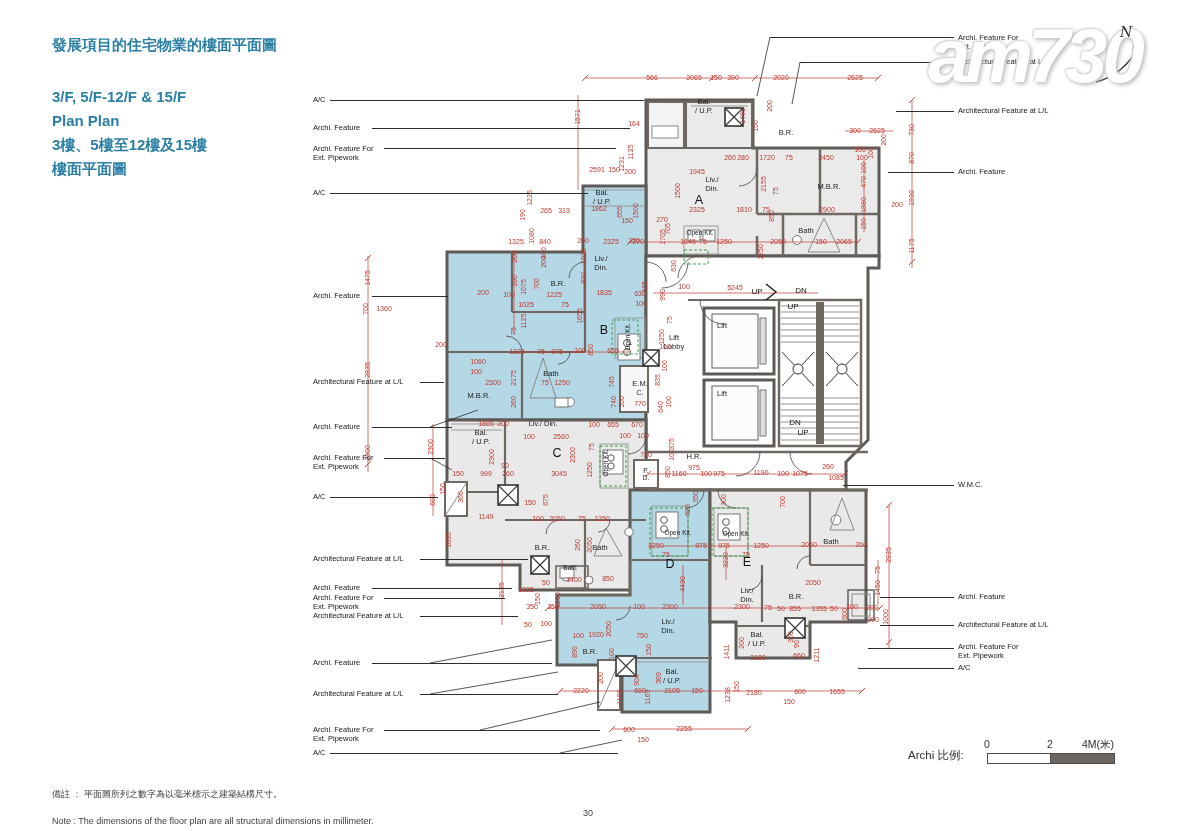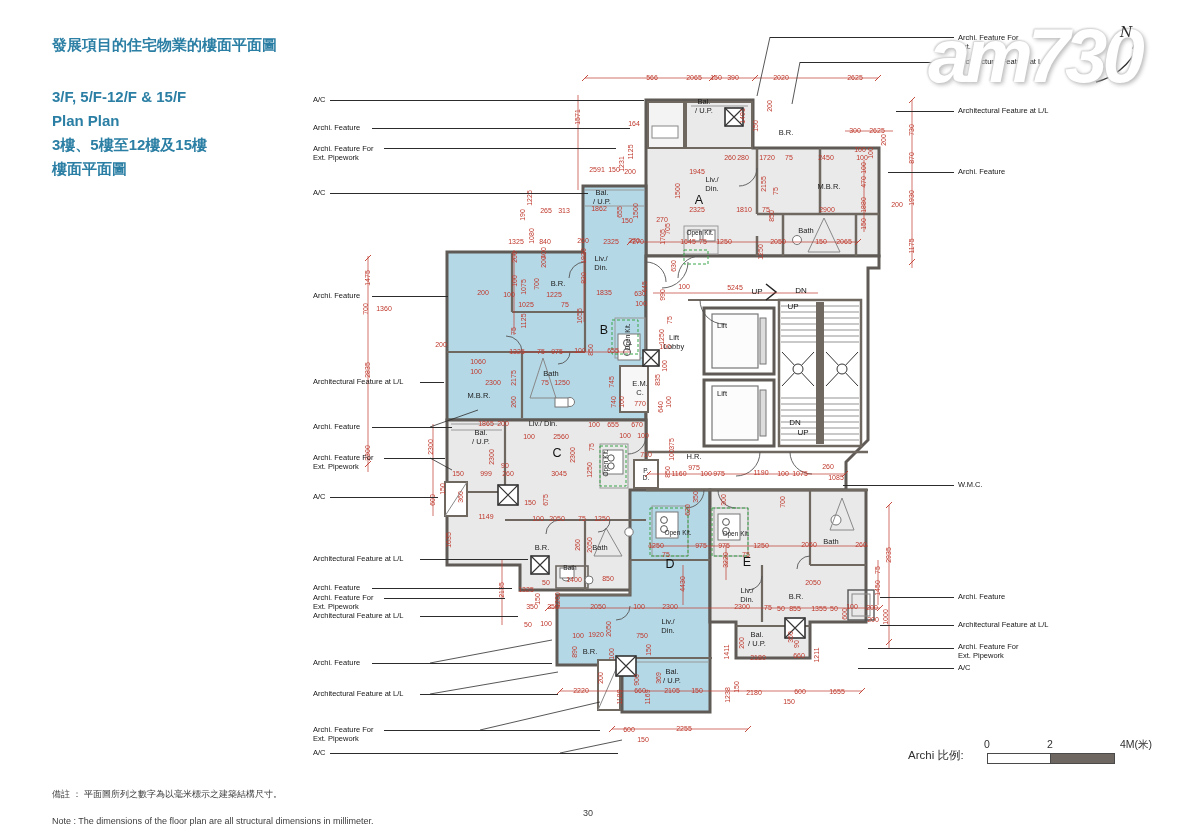--- a/index.html
+++ b/index.html
@@ -13,21 +13,21 @@
   .ft1{top:88px;text-align:right;} .ft2{top:112px;} .ft3{top:136px;} .ft4{top:160px;}
   
   .note{left:52px;font-size:9px;color:#3d3d3d;}
   .note-en{top:816px;} .note-zh{top:788px;}
   .pageno{left:583px;top:808px;font-size:9px;color:#3d3d3d;}
   
   .scale-label{left:908px;top:748px;font-size:11.5px;color:#2f2f2f;}
   .scale-bar-w{left:987px;top:753px;width:63px;height:9px;background:#fff;border:1px solid #4a4a4a;}
   .scale-bar-d{left:1050px;top:753px;width:63px;height:9px;background:#6e6660;border:1px solid #4a4a4a;}
   .scale-t{font-size:10.5px;color:#2f2f2f;transform:translateX(-50%);}
-  .st0{left:987px;top:738px;} .st2{left:1050px;top:738px;} .st4{left:1098px;top:738px;margin-left:38px;}
+  .st0{left:987px;top:738px;} .st2{left:1050px;top:738px;} .st4{left:1098px;top:738px;}
   
   .watermark{left:928px;top:18px;font-size:76px;font-weight:800;font-style:italic;color:#fff;
      letter-spacing:-5px;z-index:30;line-height:1;
      text-shadow:0 0 2px #c9c9c9,2px 2px 4px #bdbdbd,-1px -1px 2px #d6d6d6;}
   .north-n{left:1120px;top:24px;font-size:14px;font-style:italic;color:#2c2c2c;z-index:31;
      font-family:"DejaVu Serif",serif;}
   
   .pl{position:absolute;transform:translate(-50%,-50%);white-space:pre-line;line-height:1.15;
       text-align:center;pointer-events:none;z-index:6;}
   .pl.vert{transform:translate(-50%,-50%) rotate(-90deg);}

